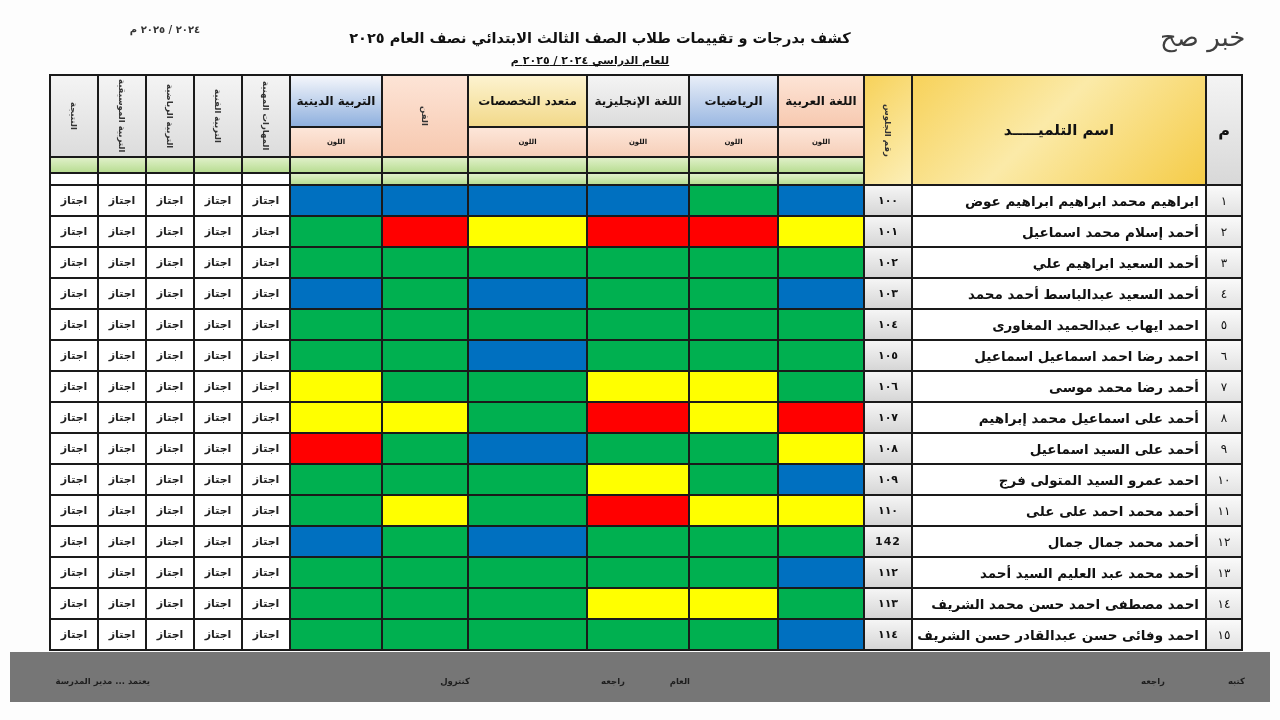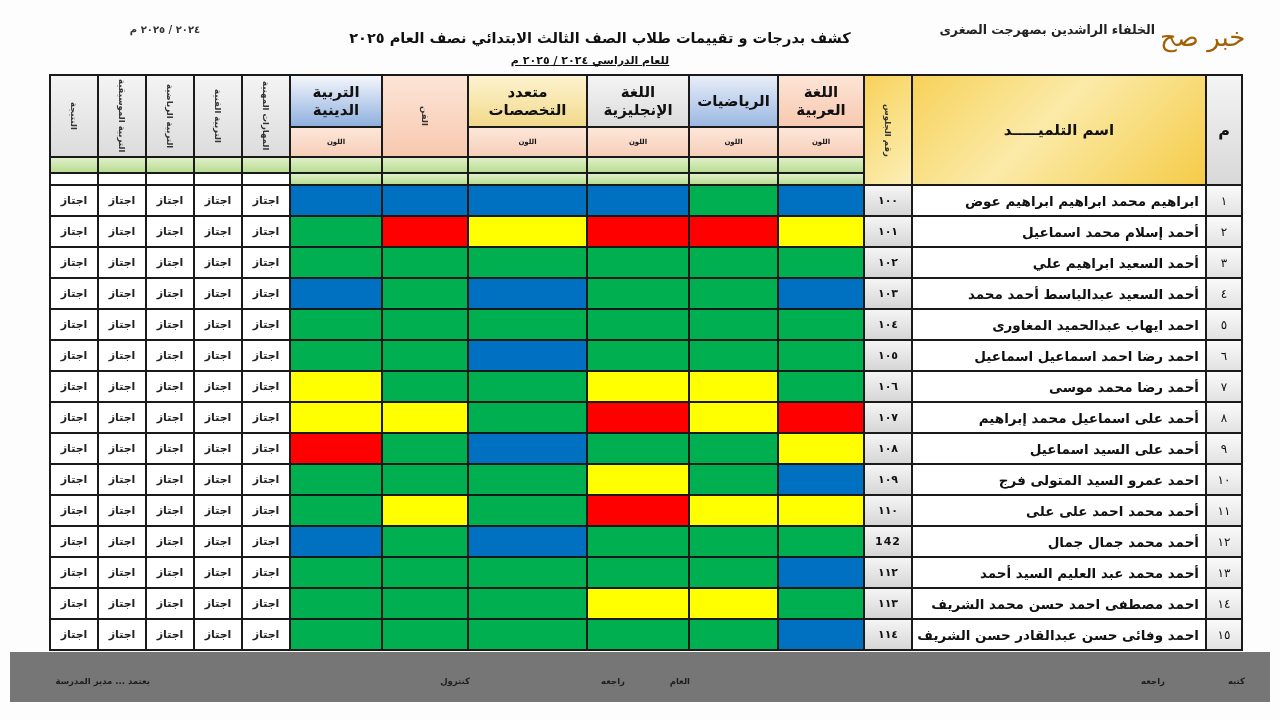--- a/index.html
+++ b/index.html
@@ -3,21 +3,21 @@
 <meta charset="utf-8">
 <style>
   html, body { margin:0; padding:0; }
   body {
     width:1280px; height:720px; overflow:hidden; background:#fdfdfd;
     font-family:"DejaVu Sans", sans-serif; position:relative; color:#111;
   }
   .abs { position:absolute; }
   .watermark {
     left:1160px; top:22px; font-family:"DejaVu Serif", serif; font-size:26px;
-    color:#a16207; font-weight:300; letter-spacing:1px; direction:rtl;
+    color:#404040; font-weight:300; letter-spacing:1px; direction:rtl;
   }
   .admin {
     left:905px; top:22px; width:250px; direction:rtl; text-align:right;
     font-size:12.5px; font-weight:bold; line-height:16px; color:#222;
   }
   .title1 {
     left:320px; top:30px; width:560px; direction:rtl; text-align:center;
     font-size:14.5px; font-weight:bold; color:#111; white-space:nowrap;
   }
   .title2 {
@@ -35,21 +35,21 @@
     direction:rtl; table-layout:fixed;
   }
   .sheet td { border:2px solid #1a1a1a; padding:0; text-align:center; overflow:hidden; }
   .h-main td { height:50px; }
   .h-sub td { height:20px; }
   .h-green td { height:14px; }
   .h-green2 td { height:10px; }
   .hdr-num { background:linear-gradient(#f4f4f4,#d8d8d8); font-weight:bold; font-size:16px; }
   .hdr-name { background:linear-gradient(135deg,#f7d25a 0%,#fbeaa8 45%,#f5cc48 100%); font-weight:bold; font-size:15px;margin-left:39px; }
   .hdr-seat { background:linear-gradient(135deg,#f7d25a,#fcefb8); font-size:9px; font-weight:bold; }
-  .hdr-subj { font-size:15px; font-weight:bold; height:22px; vertical-align:middle; }
+  .hdr-subj { font-size:12px; font-weight:bold; height:22px; vertical-align:middle; }
   .sub-arabic { background:linear-gradient(#fde4d6,#f7c9b0); }
   .sub-math { background:linear-gradient(#e8eef8,#9bb8e2); }
   .sub-eng { background:linear-gradient(#f4f4f4,#dcdcdc); }
   .sub-multi { background:linear-gradient(#fdf3d0,#f2d98a); }
   .sub-art { background:linear-gradient(#fde4d6,#f7c9b0); }
   .sub-rel { background:linear-gradient(#f4f6fb,#8fb0de); }
   .lbl-cell { background:linear-gradient(#fde6d9,#f6cfb9); font-size:7px; font-weight:bold; }
   .green-band { background:linear-gradient(#dff0c8,#b9dd93); }
   .white-band { background:#fff; }
   .vert { writing-mode:vertical-rl; font-size:8.5px; font-weight:bold; color:#333; margin:auto; }
@@ -71,21 +71,20 @@
   }
   .footer span {
     position:absolute; top:24px; font-size:8.5px; font-weight:bold; color:#1e1e1e;
   }
 </style>
 </head>
 <body>
 
 <div class="abs watermark">خبر صح</div>
 <div class="abs admin">
-  <div>الخلفاء الراشدين بصهرجت الصغرى</div>
 </div>
 <div class="abs title1">كشف بدرجات و تقييمات طلاب الصف الثالث الابتدائي     نصف العام  ٢٠٢٥</div>
 <div class="abs title2">للعام الدراسي ٢٠٢٤ / ٢٠٢٥ م</div>
 <div class="abs dateTop">٢٠٢٤ / ٢٠٢٥ م</div>
 
 <table class="abs sheet" id="sheet">
   <colgroup>
     <col style="width:36px">
       <col style="width:294px">
       <col style="width:48px">

